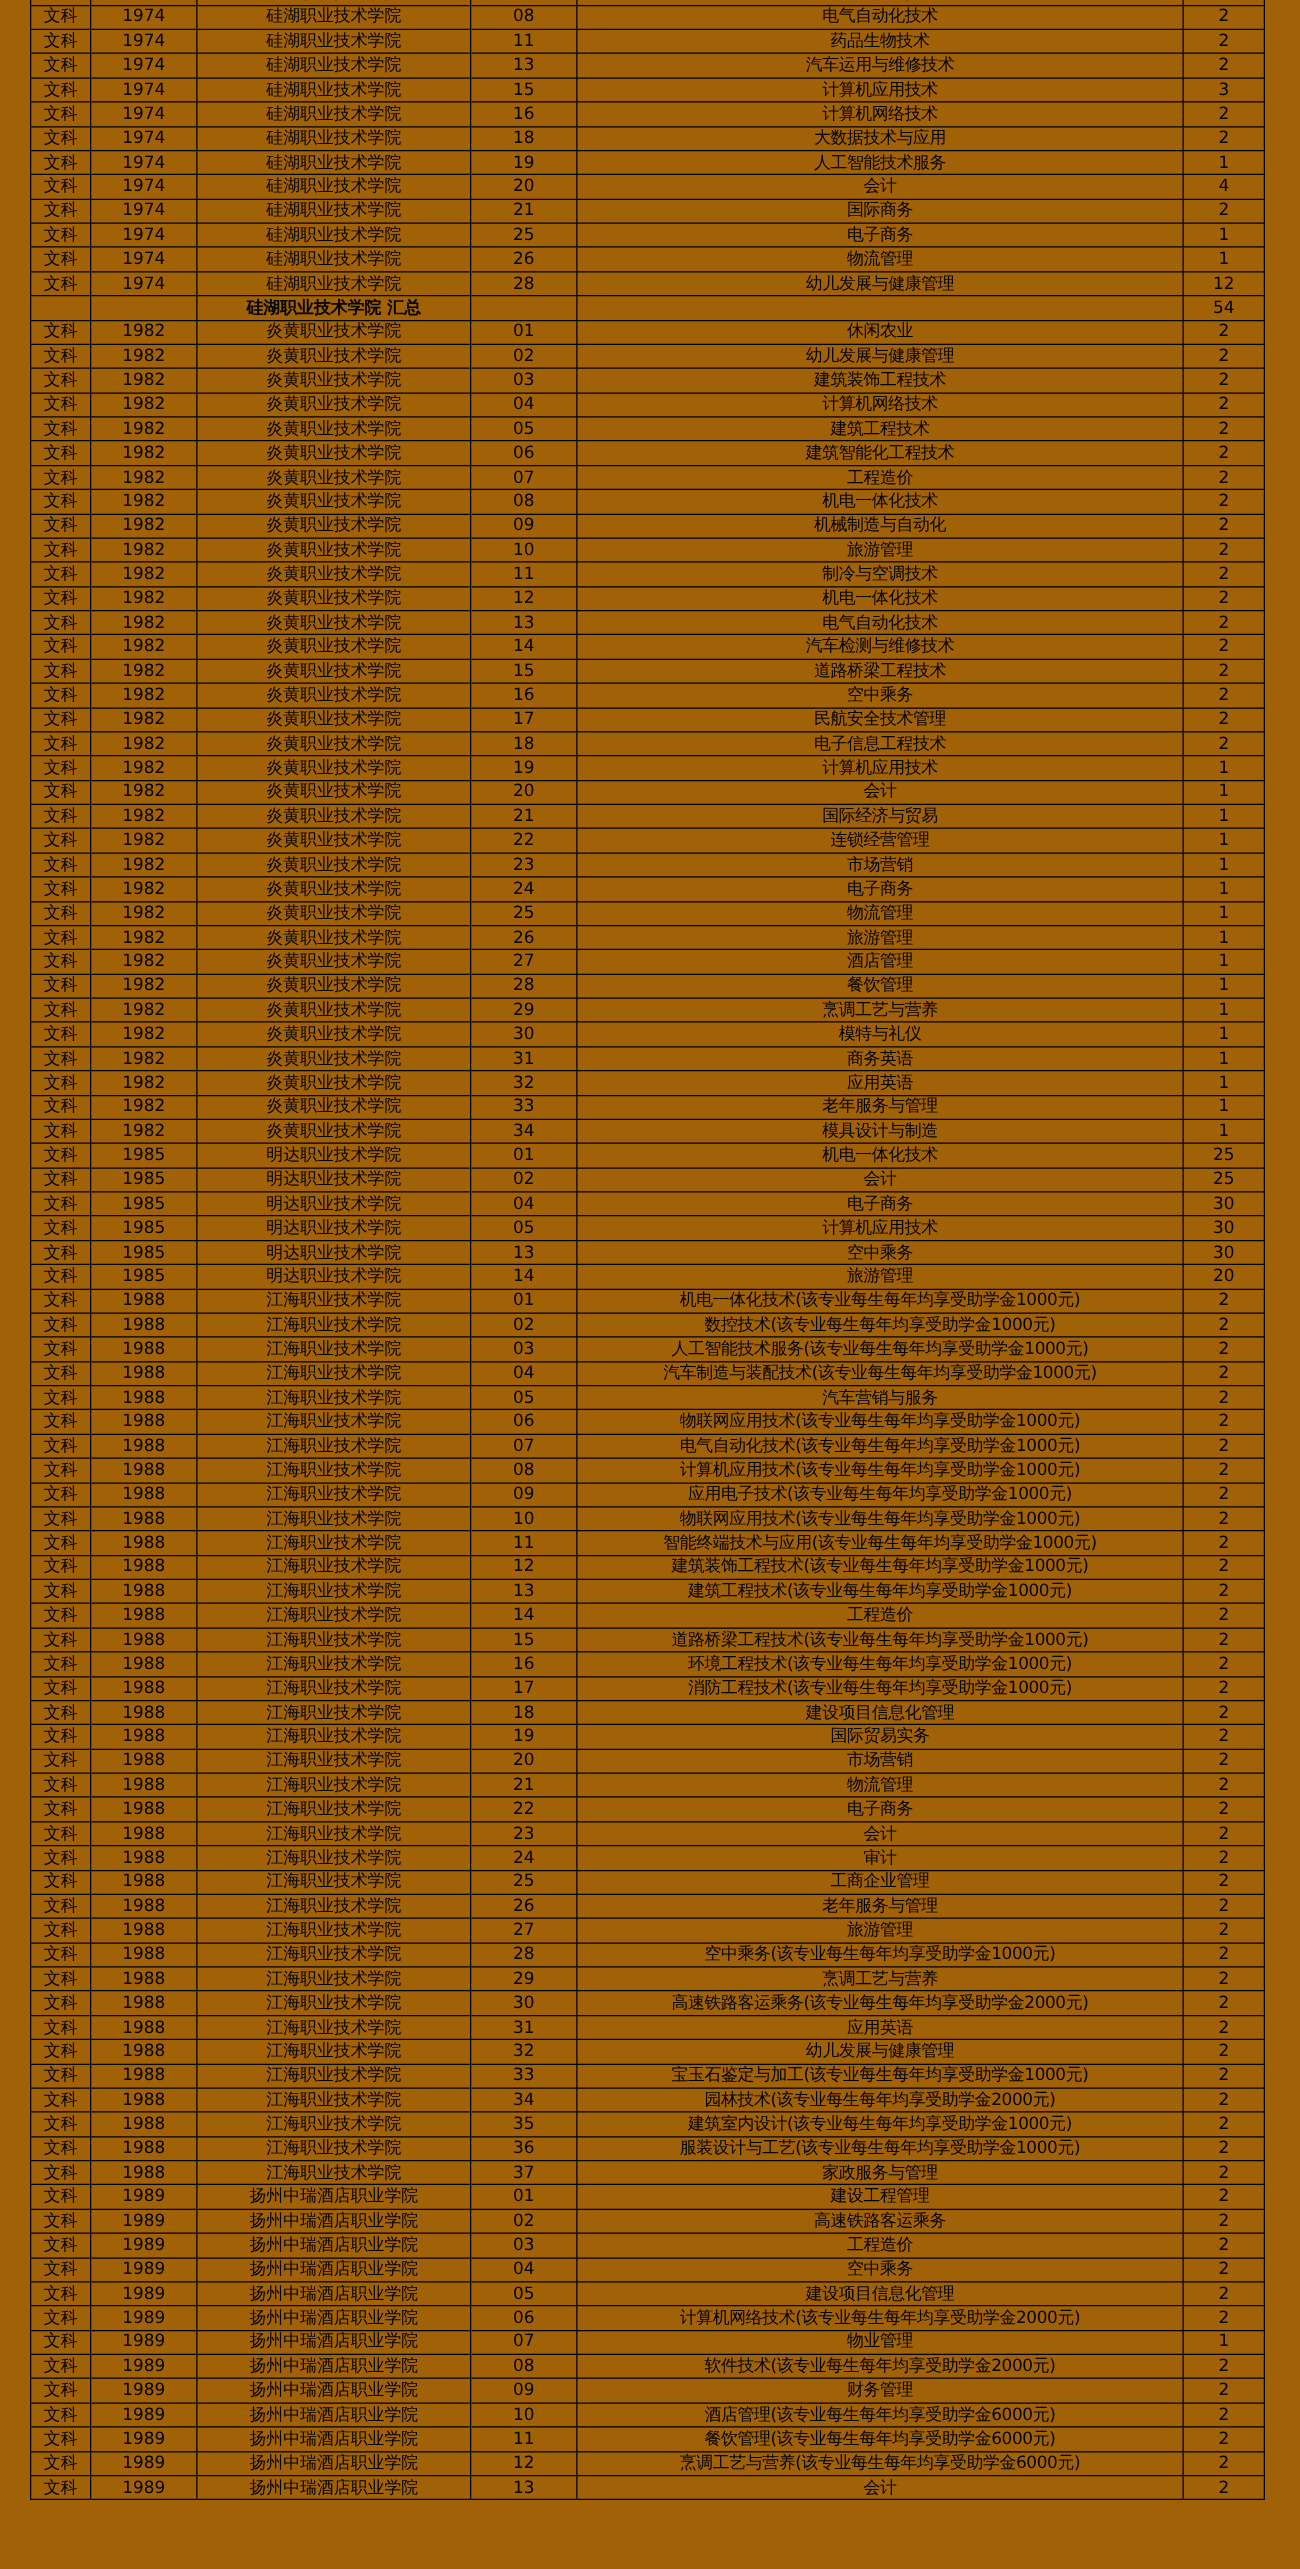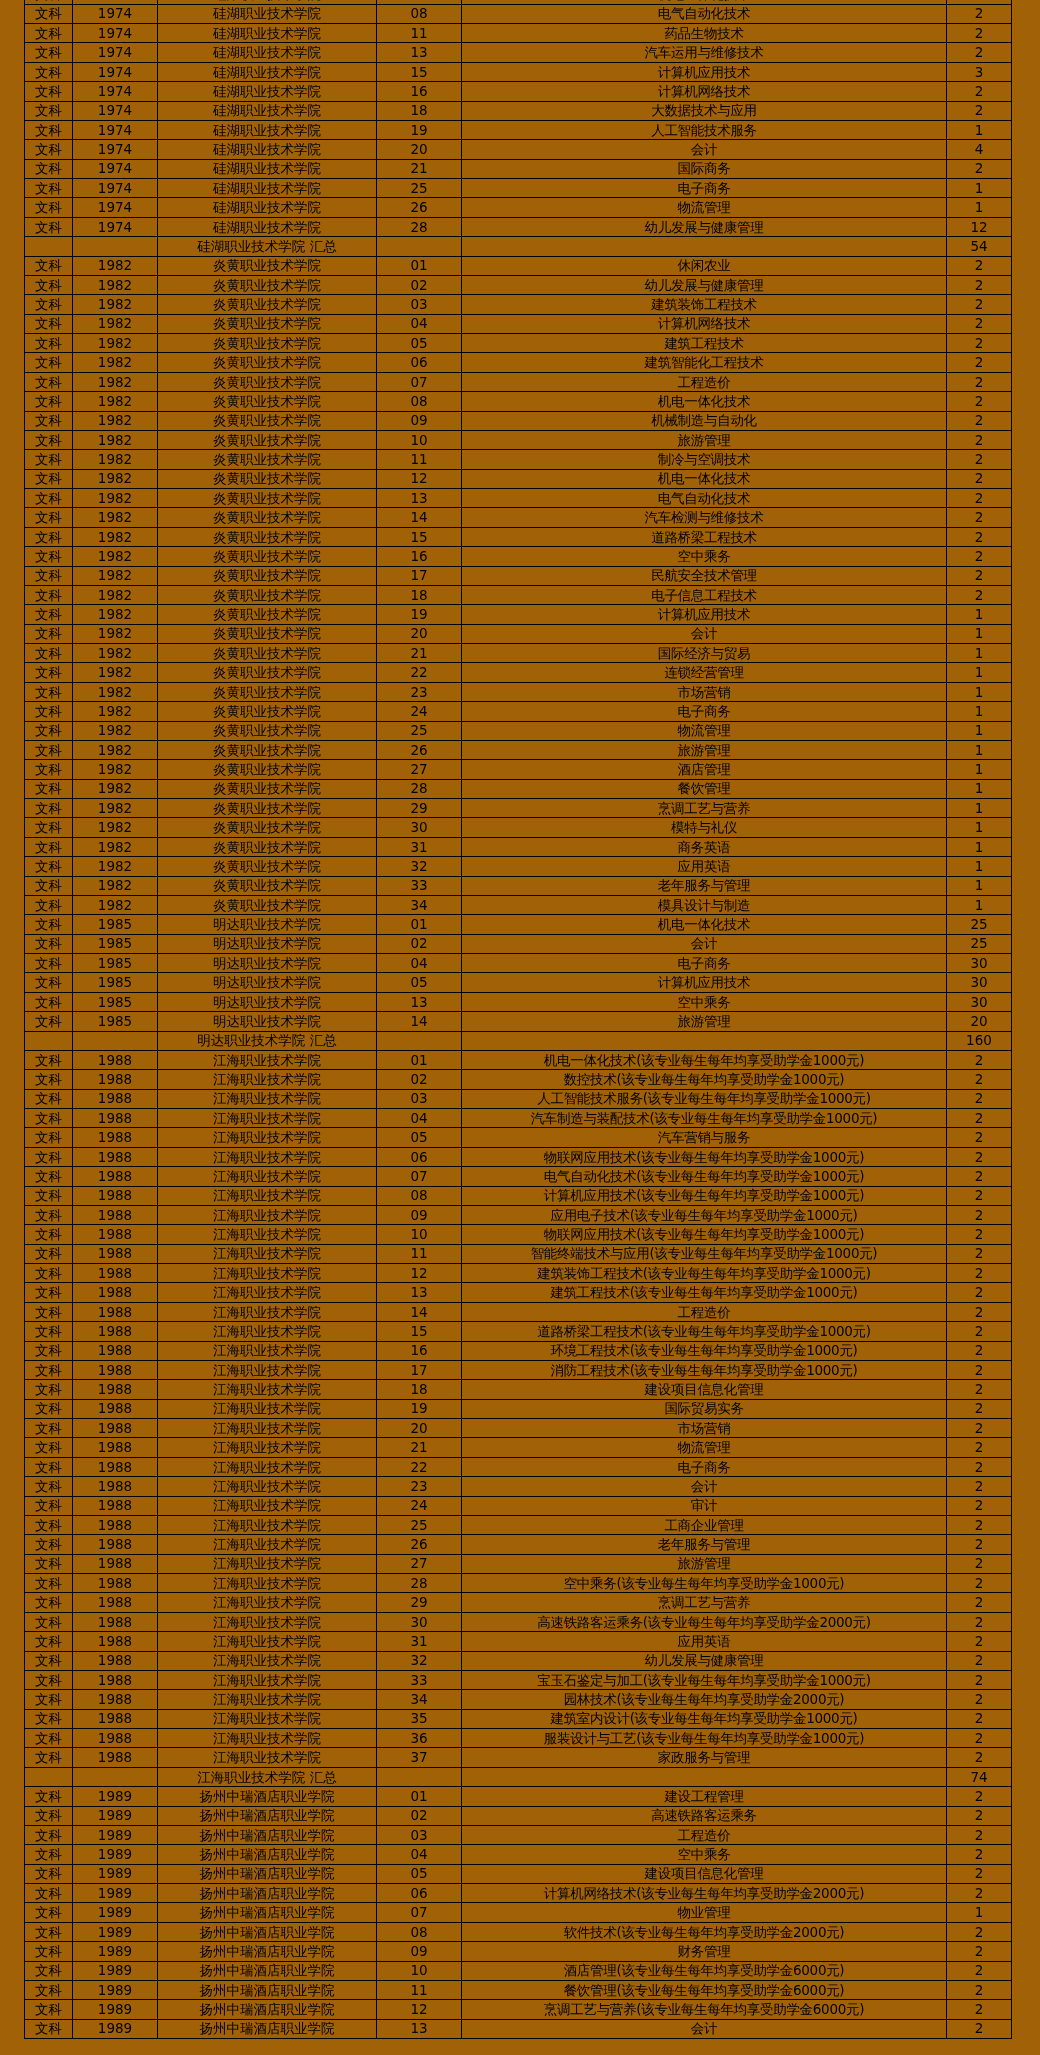--- a/index.html
+++ b/index.html
@@ -12,21 +12,21 @@
     font-size: 13.5px; color: #000;
   }
   #sheet td {
     border: 1.3px solid #000;
     height: 17.9px; padding: 0; line-height: 17px;
     text-align: center; white-space: nowrap; overflow: hidden;
     box-sizing: border-box;
   }
   #sheet tr { height: 19.38px; }
   #sheet td.c5 { letter-spacing: -0.3px; }
-  #sheet tr.summary td.c3 { font-weight: normal; overflow: visible; }
+  #sheet tr.summary td.c3 { font-weight: bold; overflow: visible; }
 </style>
 </head>
 <body>
 
 <div id="viewport">
   <table id="sheet">
     <colgroup>
       <col style="width:48px">
       <col style="width:85px">
       <col style="width:219px">
@@ -460,28 +460,20 @@
           <td class="c6">30</td>
         </tr>
         <tr class="data">
           <td class="c1">文科</td>
           <td class="c2">1985</td>
           <td class="c3">明达职业技术学院</td>
           <td class="c4">14</td>
           <td class="c5">旅游管理</td>
           <td class="c6">20</td>
         </tr>
-        <tr class="summary">
-          <td class="c1"></td>
-          <td class="c2"></td>
-          <td class="c3">明达职业技术学院 汇总</td>
-          <td class="c4"></td>
-          <td class="c5"></td>
-          <td class="c6">160</td>
-        </tr>
         <tr class="data">
           <td class="c1">文科</td>
           <td class="c2">1988</td>
           <td class="c3">江海职业技术学院</td>
           <td class="c4">01</td>
           <td class="c5">机电一体化技术(该专业每生每年均享受助学金1000元)</td>
           <td class="c6">2</td>
         </tr>
         <tr class="data">
           <td class="c1">文科</td>
@@ -763,28 +755,20 @@
           <td class="c5">服装设计与工艺(该专业每生每年均享受助学金1000元)</td>
           <td class="c6">2</td>
         </tr>
         <tr class="data">
           <td class="c1">文科</td>
           <td class="c2">1988</td>
           <td class="c3">江海职业技术学院</td>
           <td class="c4">37</td>
           <td class="c5">家政服务与管理</td>
           <td class="c6">2</td>
-        </tr>
-        <tr class="summary">
-          <td class="c1"></td>
-          <td class="c2"></td>
-          <td class="c3">江海职业技术学院 汇总</td>
-          <td class="c4"></td>
-          <td class="c5"></td>
-          <td class="c6">74</td>
         </tr>
         <tr class="data">
           <td class="c1">文科</td>
           <td class="c2">1989</td>
           <td class="c3">扬州中瑞酒店职业学院</td>
           <td class="c4">01</td>
           <td class="c5">建设工程管理</td>
           <td class="c6">2</td>
         </tr>
         <tr class="data">

